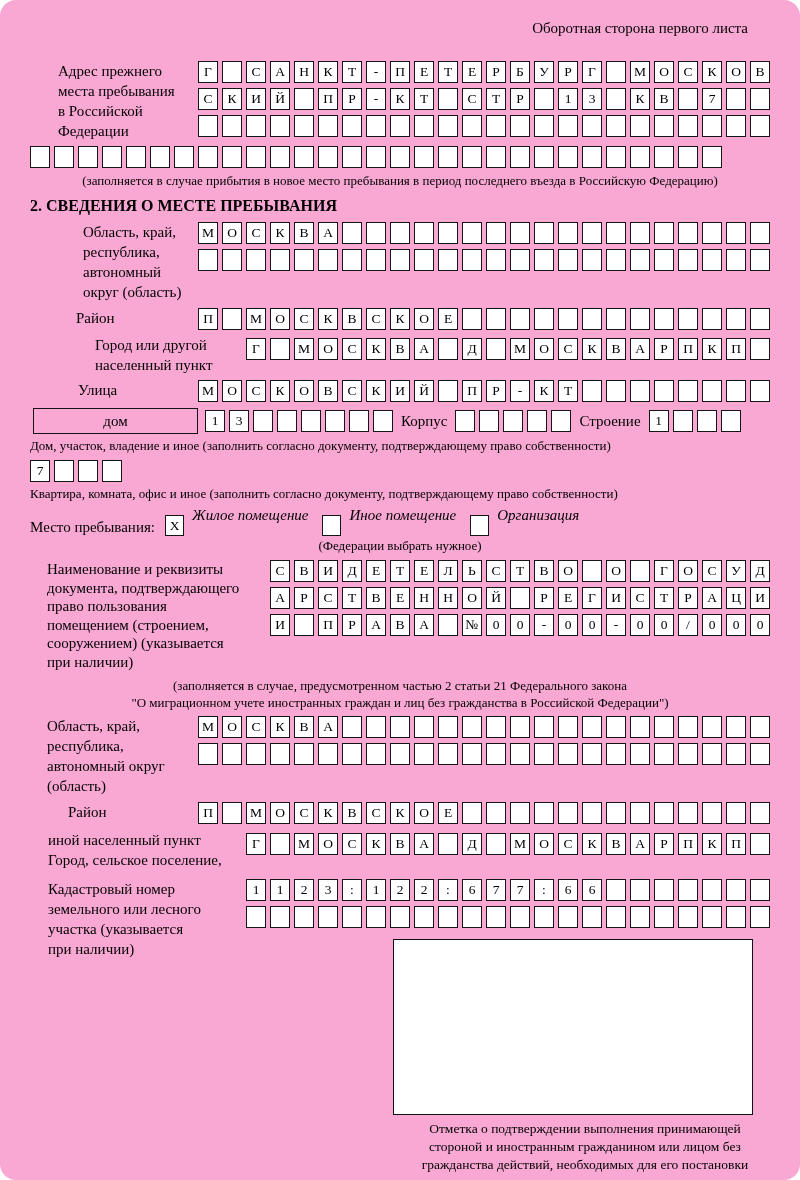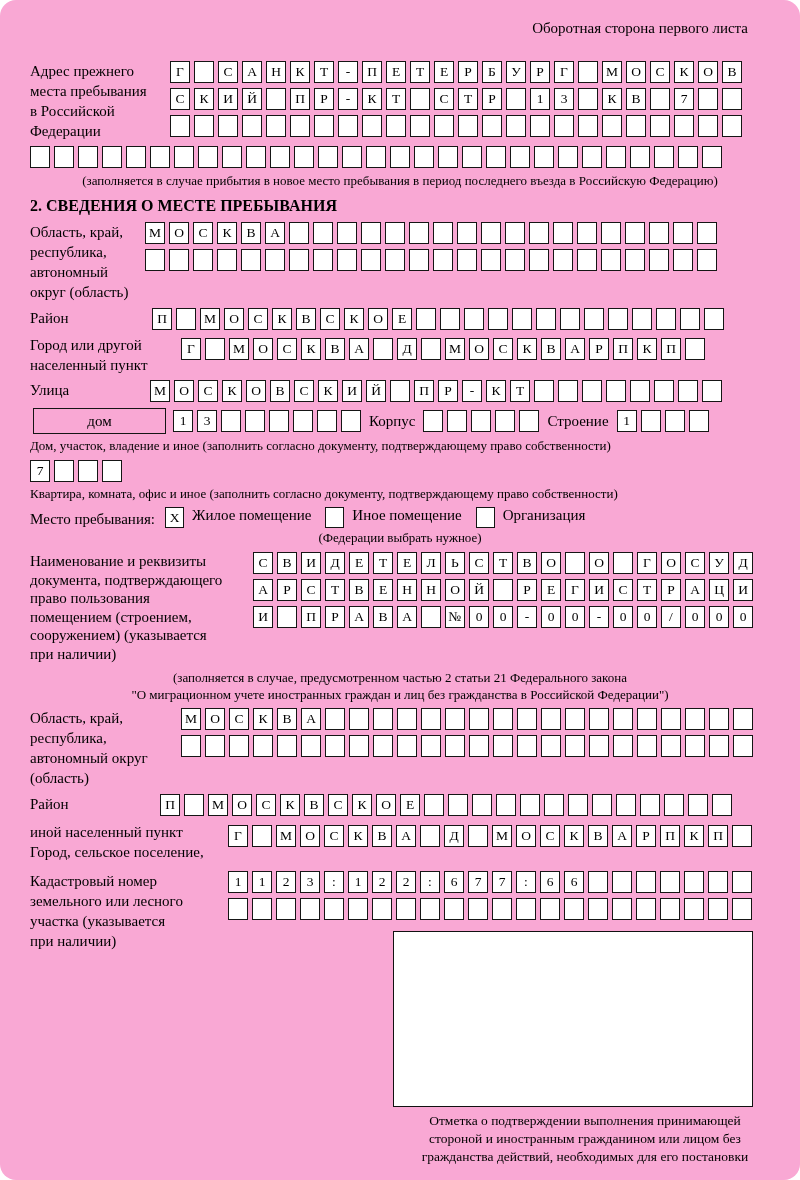--- a/index.html
+++ b/index.html
@@ -9,21 +9,21 @@
     box-sizing:border-box;
     padding:20px 30px 0 30px;
     background:#f9a8d4;
     color:#000;
     font-family:"Liberation Serif","DejaVu Serif",serif;
     font-size:15px;
     overflow:hidden;
     border-radius:16px;
   }
   .header-note{text-align:right;font-size:15px;padding-right:22px;}
-  .field{display:flex;align-items:flex-start;}
+  .field{display:flex;align-items:flex-start;justify-content:flex-end;}
   .label-col{flex:none;font-size:15px;line-height:20px;}
   .label-col div{white-space:nowrap;}
   .w140{width:140px}.w115{width:115px}.w122{width:122px}.w151{width:151px}
   .w120{width:120px}.w223{width:223px}.w130{width:130px}.w198{width:198px}
   .rows-col{display:flex;flex-direction:column;gap:5px;}
   .boxrow{display:flex;gap:4px;}
   .cell{
     flex:none;width:20px;height:22px;
     border:1.7px solid #151515;box-sizing:border-box;
     display:flex;align-items:center;justify-content:center;
@@ -34,27 +34,27 @@
   .note-center{font-size:13px;text-align:center;margin-top:5px;}
   .note-left{font-size:13px;margin-top:4px;}
   .title{font-size:16px;font-weight:bold;text-align:left;margin-top:8px;}
   .mt4{margin-top:4px}.mt5{margin-top:5px}.mt6{margin-top:6px}
   .mt7{margin-top:7px}.mt9{margin-top:9px}.mt24{margin-top:24px}
   .house-row{display:flex;align-items:center;margin-top:6px;}
   .named-box{
     flex:none;height:26px;border:1.7px solid #151515;box-sizing:border-box;
     display:flex;align-items:center;justify-content:center;font-size:15px;
   }
-  .house-box{width:133px;margin-left:3px;margin-right:7px;}
+  .house-box{width:165px;margin-left:3px;margin-right:7px;}
   .apt-box{width:202px;margin-left:3px;margin-right:7px;}
   .inline-label{flex:none;margin:0 8px;white-space:nowrap;}
   .stay-row{display:flex;align-items:flex-end;margin-top:5px;}
   .stay-row .cell{width:19px;height:21px;}
   .stay-label{margin-right:10px;}
-  .opt-label{margin:0 14px 4px 8px;}
+  .opt-label{margin:0 14px 12px 8px;font-style:italic;}
   .doc-rows{display:flex;flex-direction:column;gap:5px;}
   .fact-notes{font-size:13px;text-align:center;line-height:17px;margin-top:6px;}
   .stamp-box{
     width:360px;height:176px;border:1.8px solid #111;
     margin-left:363px;margin-top:-20px;box-sizing:border-box;background:#fff;
   }
   .footer-note{
     width:410px;margin-left:350px;margin-top:5px;
     text-align:center;font-size:13.5px;line-height:18px;
   }

